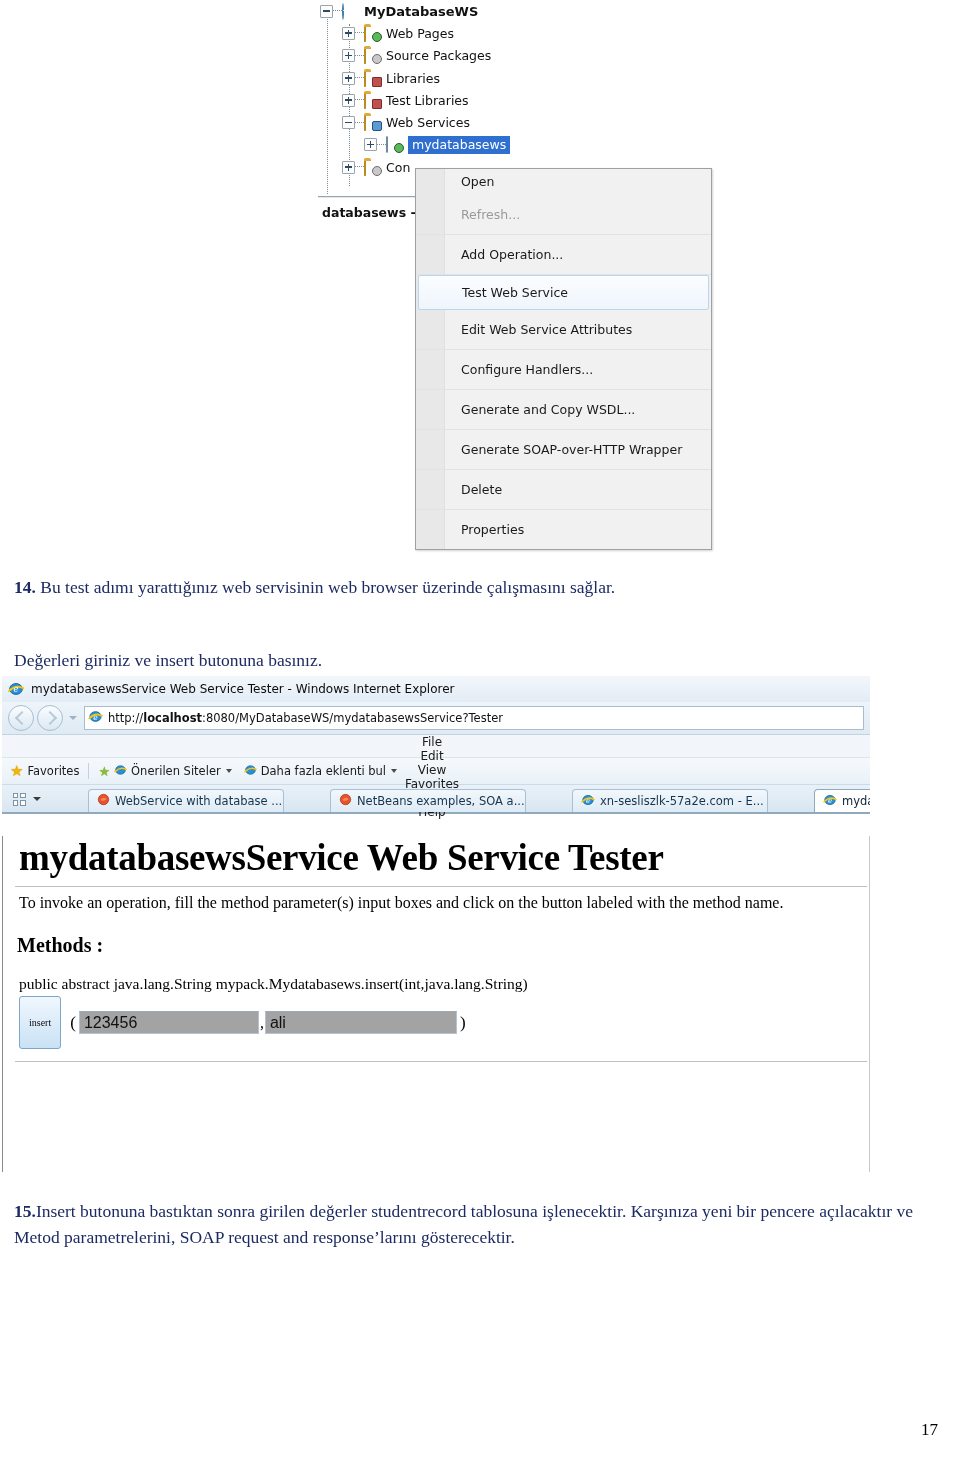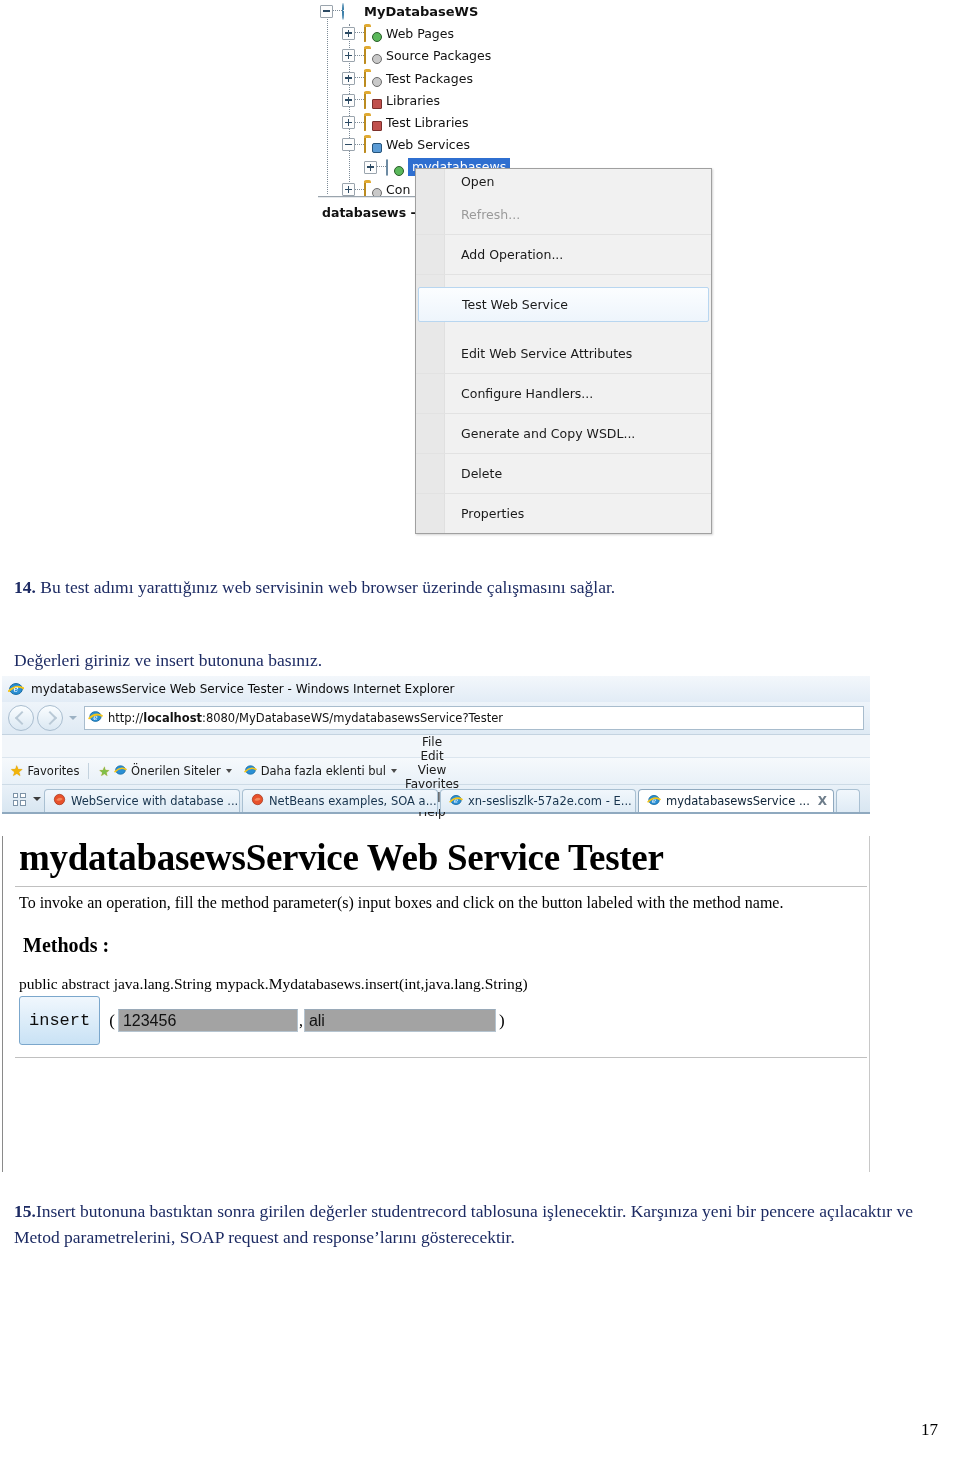--- a/index.html
+++ b/index.html
@@ -200,21 +200,21 @@
     white-space: nowrap;
     z-index: 2;
   }
   .ctxitem:last-child { border-bottom: none; }
   .ctxitem.disabled { color: #9a9a9a; }
   .ctxitem.first { height: 26px; line-height: 26px; border-bottom:none;}
   .ctxitem.highlight {
     background: linear-gradient(#fbfdff, #eef5fc);
     border: 1px solid #b8d6f0;
     border-radius: 2px;
-    margin: 12px 2px;
+    margin: 0 2px;
     padding-left: 43px;
     height: 33px;
     line-height: 33px;
   }
 
   
   .tr-text {
     position: absolute;
     font-family: "Liberation Serif", serif;
     color: #1d2b63;
@@ -405,20 +405,21 @@
     margin-right: 2px;
     background: linear-gradient(#f1f7fc,#dfebf5);
     border: 1px solid #a9c0d2;
     border-bottom: none;
     border-radius: 4px 4px 0 0;
     color: #17334d;
     white-space: nowrap;
     max-width: 178px;
     overflow: hidden;
     flex: 0 0 auto;
+    margin-left: 44px;
   }
   .tab.active {
     background: #ffffff;
     border-color: #8fa9bf;
     color: #0d2236;
   }
   .tab .ficon { margin-right: 5px; flex: 0 0 auto; }
   .tab .closex {
     margin-left: 8px;
     color: #6e7d8a;
@@ -460,44 +461,44 @@
     border-top: 1px solid #c0c0c0;
     margin: 7px 0 7px 0;
     width: 852px;
     margin-left: -2px;
   }
   .page-h2 {
     font-family: "Liberation Serif", serif;
     font-weight: bold;
     font-size: 20px;
     color: #000;
-    margin: 0 0 6px 6px;
+    margin: 0 0 6px 0;
   }
   .sig-line {
     font-family: "Liberation Serif", serif;
     font-size: 15.5px;
     color: #000;
     white-space: nowrap;
     margin-left: 2px;
   }
   .form-line {
     display: flex;
     align-items: center;
     margin: 3px 0 0 2px;
     font-family: "Liberation Serif", serif;
     font-size: 16px;
   }
   .btn-insert {
-    font-family: Liberation Mono, monospace;
-    font-size: 17px;
+    font-family: Liberation Serif, serif;
+    font-size: 10px;
     color: #0d0d0d;
     background: linear-gradient(#f0f7fd,#c9e2f5);
     border: 1px solid #7ba7cc;
     border-radius: 3px;
-    padding: 14px 9px;
+    padding: 20px 9px;
     margin-right: 6px;
   }
   .paren { font-size: 17px; margin: 0 3px; }
   .txt-input {
     font-family: Liberation Sans, sans-serif;
     font-size: 16px;
     color: #111;
     background: #a3a3a3;
     border: 1px solid #b5c4d0;
     border-top-color: #9aaab8;
@@ -546,27 +547,20 @@
     </div>
 
     <div class="tree-row">
       <span class="indent" style="width:24px"></span>
       <span class="expander plus"></span>
       <span class="dots"></span>
       <span class="ico"><span class="folder"></span><span class="badge gray"></span></span>
       <span>Source Packages</span>
     </div>
 
-    <div class="tree-row">
-      <span class="indent" style="width:24px"></span>
-      <span class="expander plus"></span>
-      <span class="dots"></span>
-      <span class="ico"><span class="folder"></span><span class="badge gray"></span></span>
-      <span>Test Packages</span>
-    </div>
 
     <div class="tree-row">
       <span class="indent" style="width:24px"></span>
       <span class="expander plus"></span>
       <span class="dots"></span>
       <span class="ico"><span class="folder"></span><span class="badge red"></span></span>
       <span>Libraries</span>
     </div>
 
     <div class="tree-row">
@@ -609,20 +603,21 @@
 
   <div class="ctxmenu">
     <div class="gutter"></div>
     <div class="ctxitem first">Open</div>
     <div class="ctxitem disabled">Refresh...</div>
     <div class="ctxitem">Add Operation...</div>
     <div class="ctxitem highlight">Test Web Service</div>
     <div class="ctxitem">Edit Web Service Attributes</div>
     <div class="ctxitem">Configure Handlers...</div>
     <div class="ctxitem">Generate and Copy WSDL...</div>
+    <div class="ctxitem">Generate SOAP-over-HTTP Wrapper</div>
     <div class="ctxitem">Delete</div>
     <div class="ctxitem">Properties</div>
   </div>
 </div>
 
 <div class="tr-text" style="left:14px; top:575px; width:930px;">
   <b>14.</b>
   <span>Bu test adımı yarattığınız web servisinin web browser üzerinde çalışmasını sağlar.</span>
 </div>
 <div class="tr-text" style="left:14px; top:648px; width:930px;">

